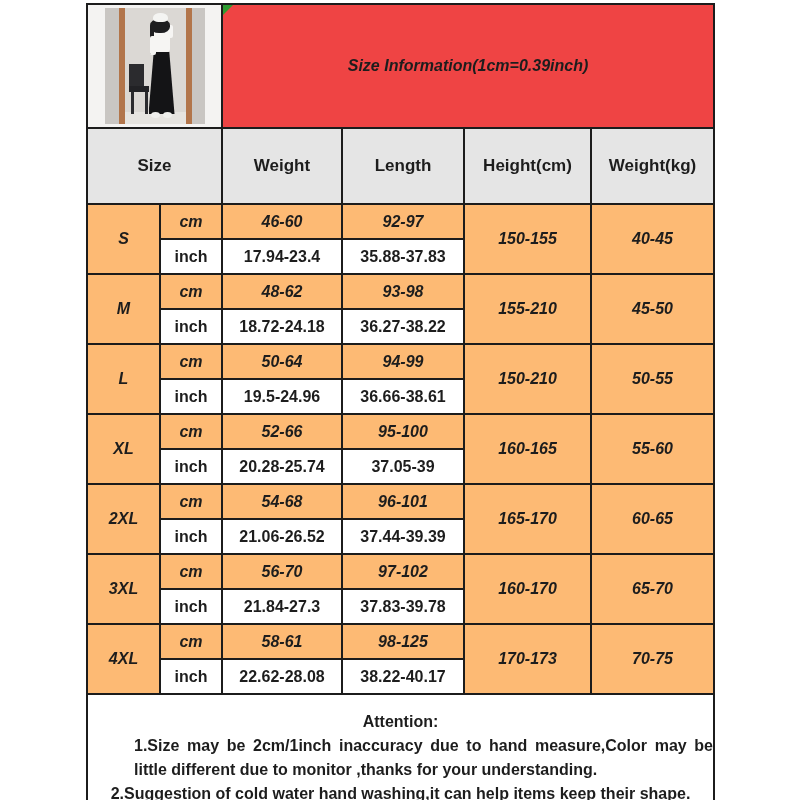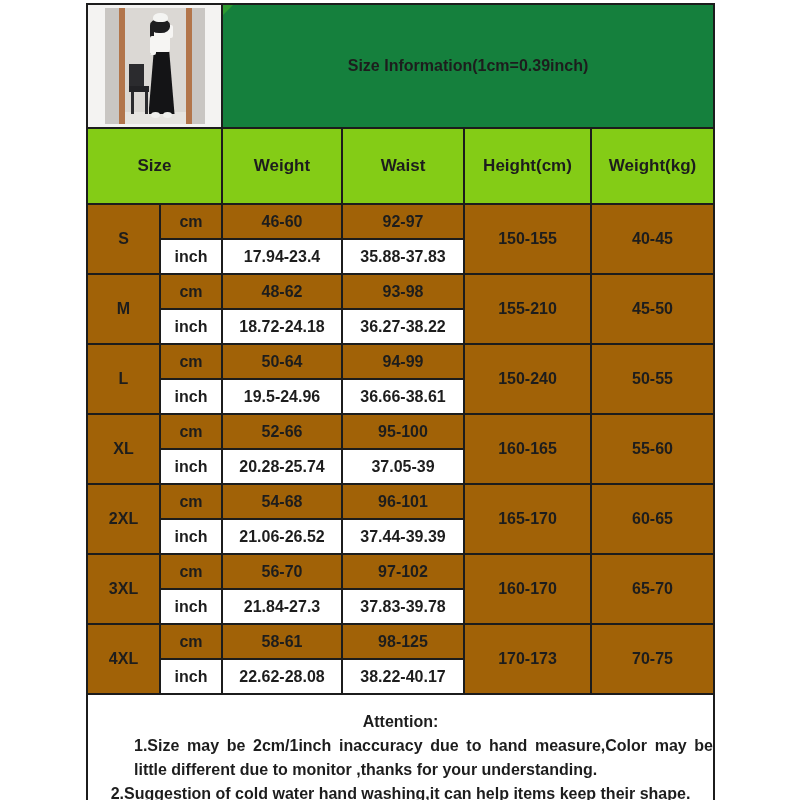--- a/index.html
+++ b/index.html
@@ -26,38 +26,39 @@
     vertical-align: middle;
     font-weight: bold;
     font-size: 16px;
     padding: 0;
     overflow: hidden;
   }
 
   
   td.image-cell { height: 122px; background: #f4f3f2; }
   td.title-cell {
-    background: #15803d;
+    background: #ef4444;
     font-size: 20px;
     position: relative;
+    font-style: italic;
   }
   .corner-triangle {
     position: absolute;
     top: 0; left: 0;
     width: 10px; height: 10px;
     background: #2e9b31;
     clip-path: polygon(0 0, 100% 0, 0 100%);
   }
 
   
-  tr.r-header td { height: 74px; background: #84cc16; font-size: 17px; }
+  tr.r-header td { height: 74px; background: #e5e5e5; font-size: 17px; }
 
   
   td.size-cell { background: #d9d9d9; font-size: 17px; }
-  tr.r-cm td { height: 33px; background: #a16207; }
+  tr.r-cm td { height: 33px; background: #fdba74; font-style: italic; }
   tr.r-inch td { height: 33px; background: #ffffff; }
   td.span-cell { background: #f2f2f2; }
 
   
   td.attention-cell {
     height: 126px;
     background: #ffffff;
     text-align: left;
     vertical-align: top;
     font-weight: normal;
@@ -136,21 +137,21 @@
         </td>
         <td colspan="4" class="title-cell">
           <span class="corner-triangle"></span>
           <span>Size Information(1cm=0.39inch)</span>
         </td>
       </tr>
 
       <tr class="r-header">
         <td colspan="2">Size</td>
         <td>Weight</td>
-        <td>Waist</td>
+        <td>Length</td>
         <td>Height(cm)</td>
         <td>Weight(kg)</td>
       </tr>
 
       <tr class="r-cm">
         <td rowspan="2" class="size-cell">S</td>
         <td>cm</td>
         <td>46-60</td>
         <td>92-97</td>
         <td rowspan="2" class="span-cell">150-155</td>
@@ -174,21 +175,21 @@
         <td>inch</td>
         <td>18.72-24.18</td>
         <td>36.27-38.22</td>
       </tr>
 
       <tr class="r-cm">
         <td rowspan="2" class="size-cell">L</td>
         <td>cm</td>
         <td>50-64</td>
         <td>94-99</td>
-        <td rowspan="2" class="span-cell">150-240</td>
+        <td rowspan="2" class="span-cell">150-210</td>
         <td rowspan="2" class="span-cell">50-55</td>
       </tr>
       <tr class="r-inch">
         <td>inch</td>
         <td>19.5-24.96</td>
         <td>36.66-38.61</td>
       </tr>
 
       <tr class="r-cm">
         <td rowspan="2" class="size-cell">XL</td>

